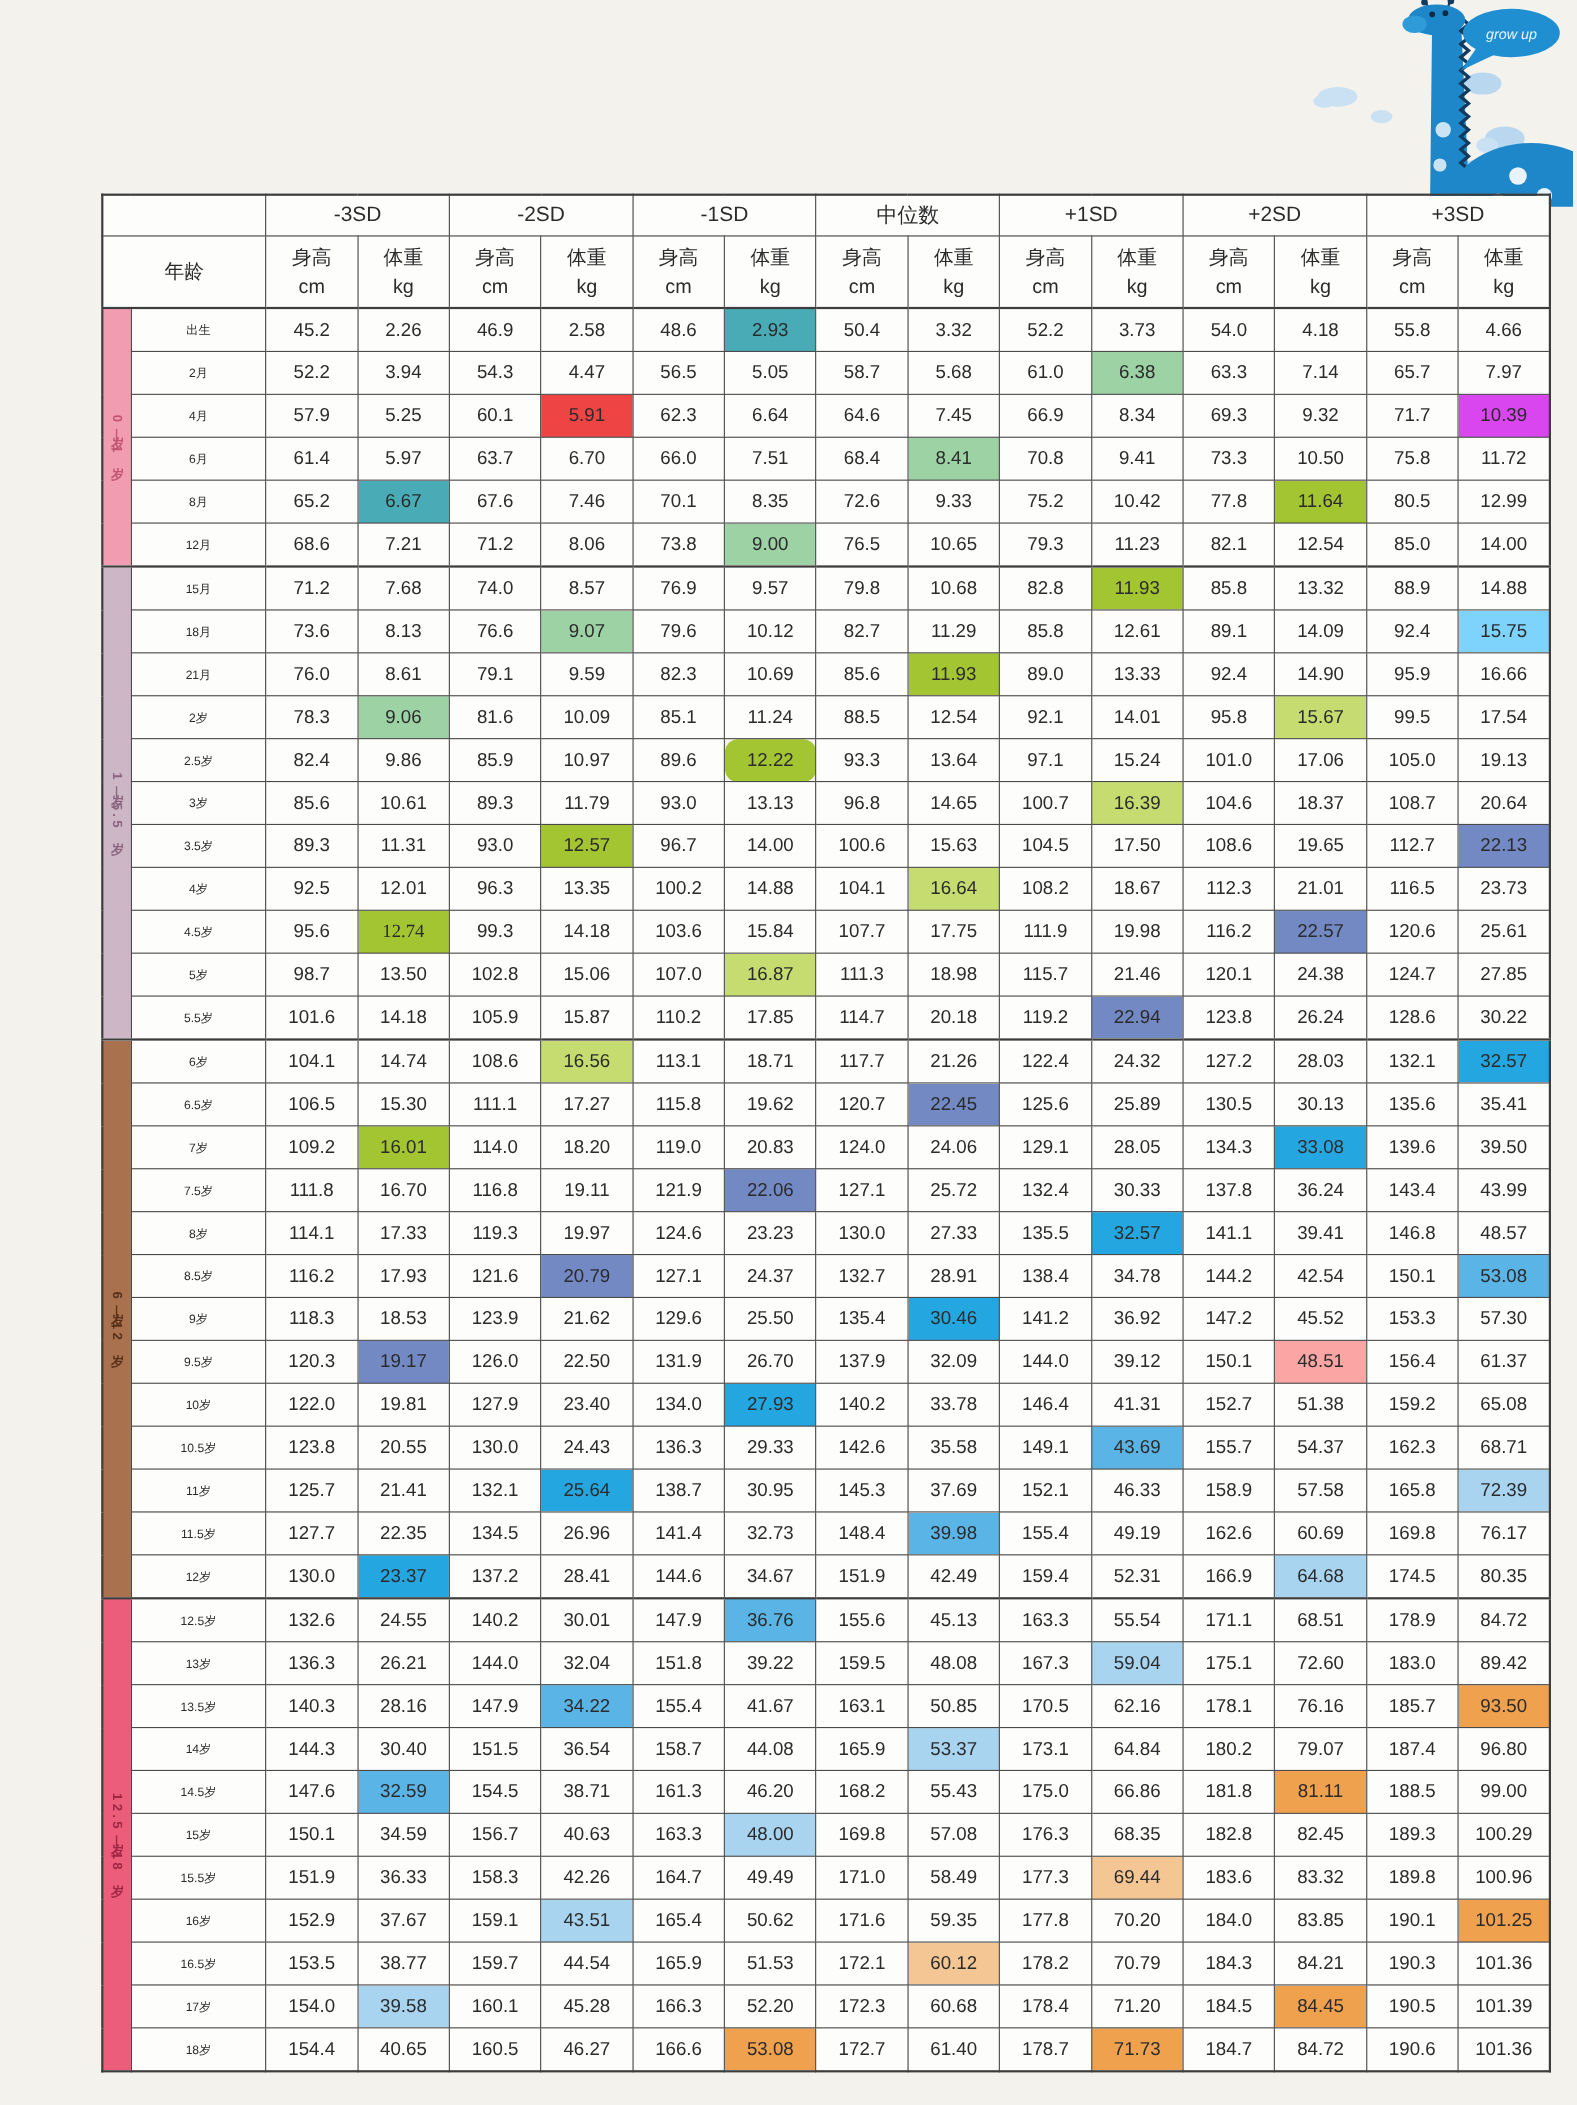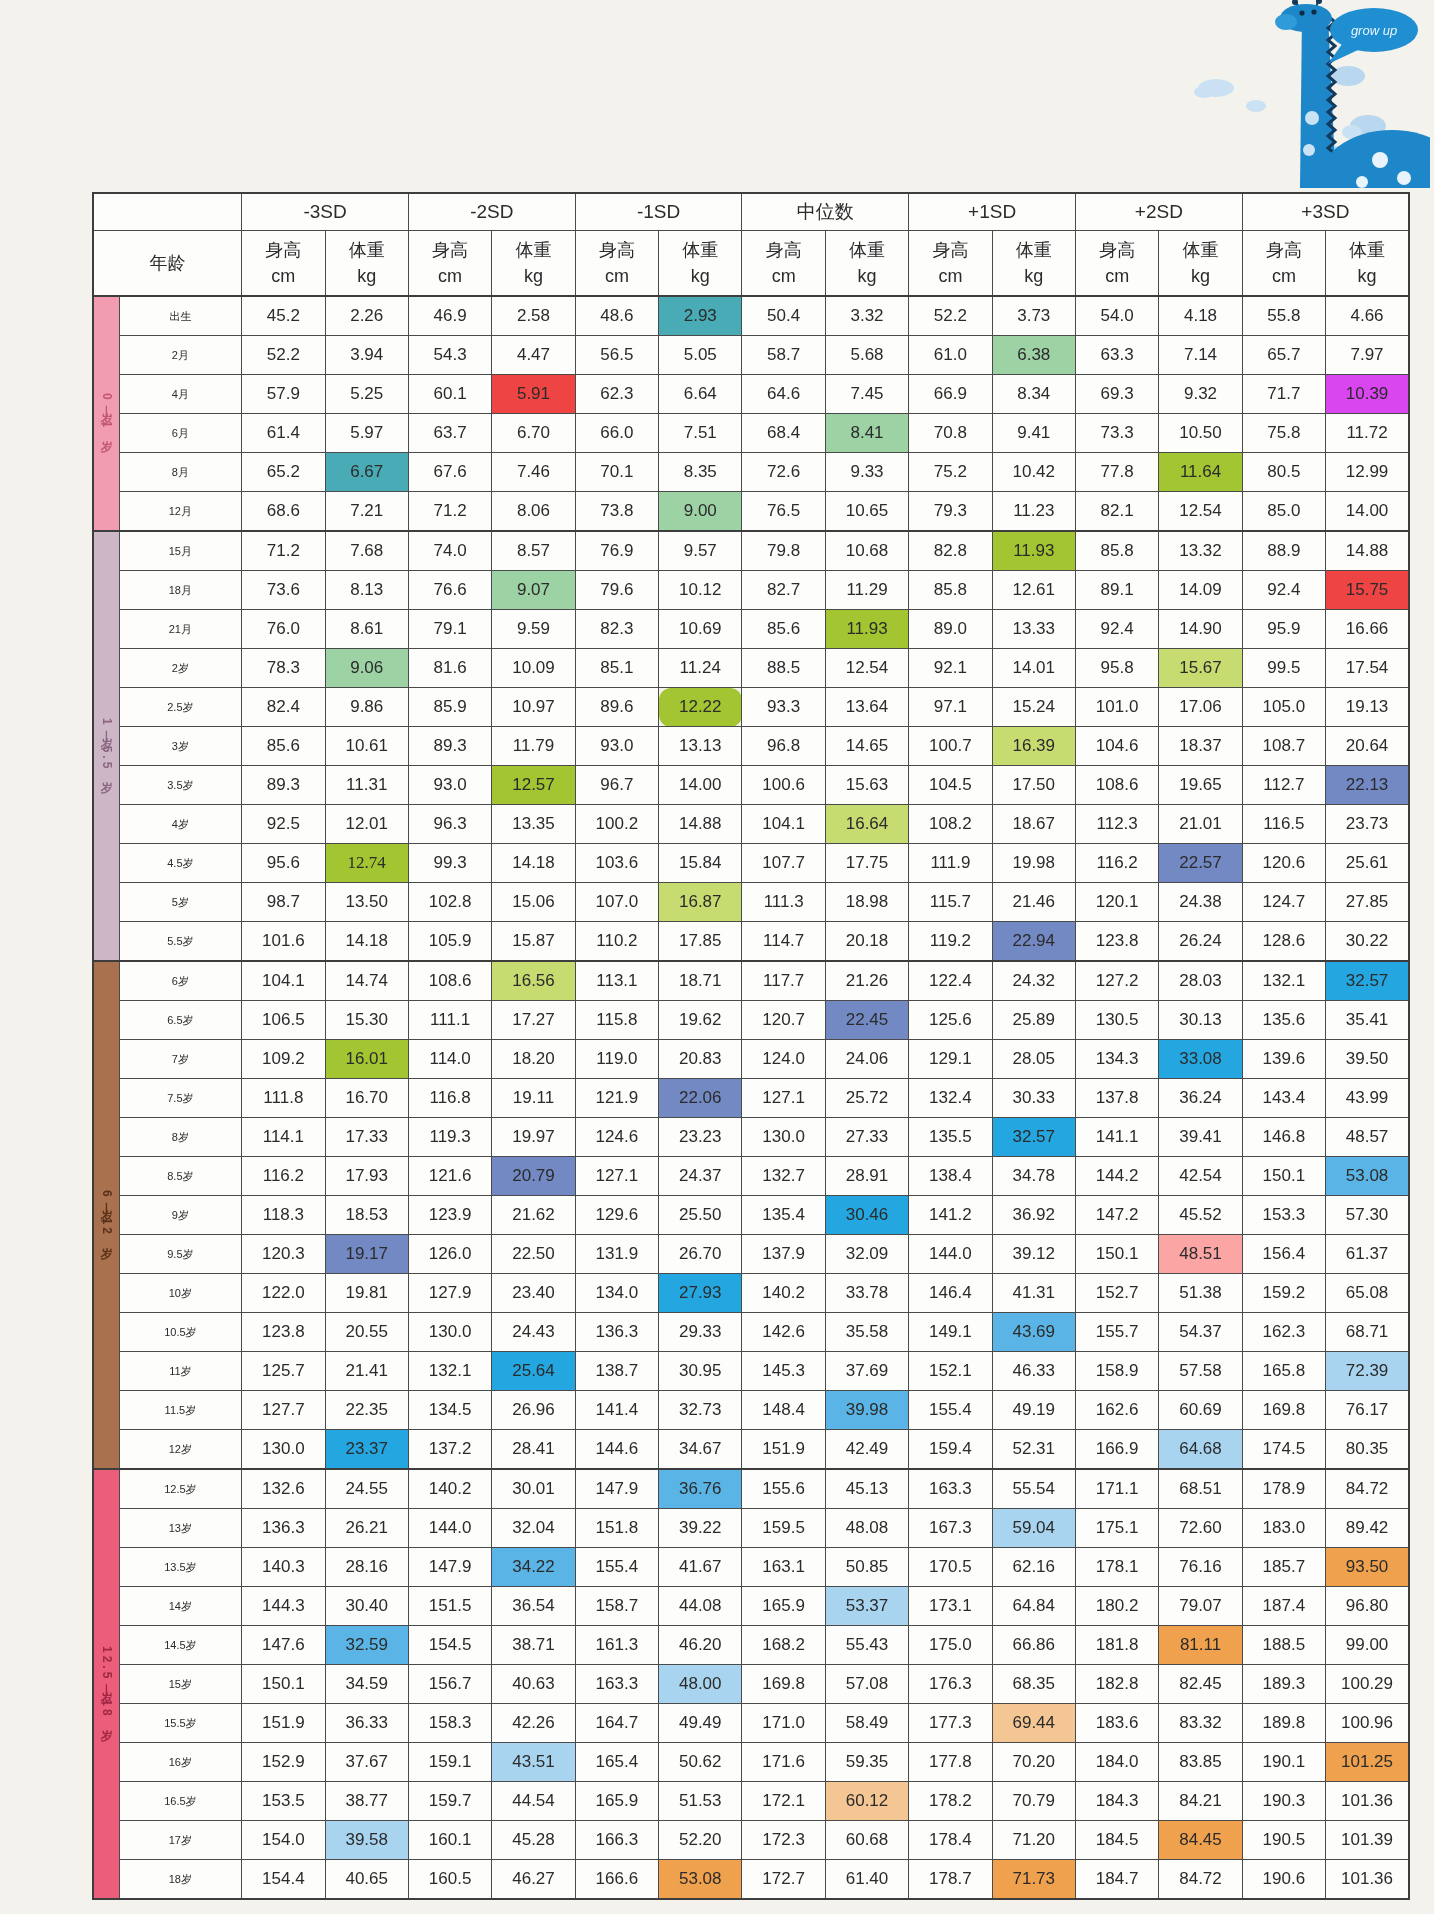--- a/index.html
+++ b/index.html
@@ -23,21 +23,21 @@
   .title-tag{
     font-size:58px;font-weight:bold;color:#2f97c4;margin-left:16px;
     text-shadow:1px 2px 1px rgba(90,90,90,.25);
   }
 
   
   .giraffe{position:absolute;right:4px;top:0;width:300px;height:188px;}
 
   
   table.growth{
-    position:absolute;left:92px;top:192px;width:1318px;
+    position:absolute;left:92px;top:176px;width:1318px;
     border-collapse:collapse;table-layout:fixed;
     border:2px solid #3d3d3d;
   }
   table.growth th, table.growth td{
     border:1px solid #4a4a4a;
     text-align:center;vertical-align:middle;
     color:#2b2b2b;background:#fdfdfc;
     padding:0;overflow:hidden;
   }
   thead tr.grp-row th{height:36px;font-size:19px;font-weight:normal;}
@@ -331,21 +331,21 @@
           <td style="background: rgb(157, 210, 165);">9.07</td>
           <td>79.6</td>
           <td>10.12</td>
           <td>82.7</td>
           <td>11.29</td>
           <td>85.8</td>
           <td>12.61</td>
           <td>89.1</td>
           <td>14.09</td>
           <td>92.4</td>
-          <td style="background: #ef4444; text-align: center;">15.75</td>
+          <td style="background: #7dd3fc; text-align: center;">15.75</td>
         </tr>
         <tr>
           <td class="age-cell">21月</td>
           <td>76.0</td>
           <td>8.61</td>
           <td>79.1</td>
           <td>9.59</td>
           <td>82.3</td>
           <td>10.69</td>
           <td>85.6</td>

